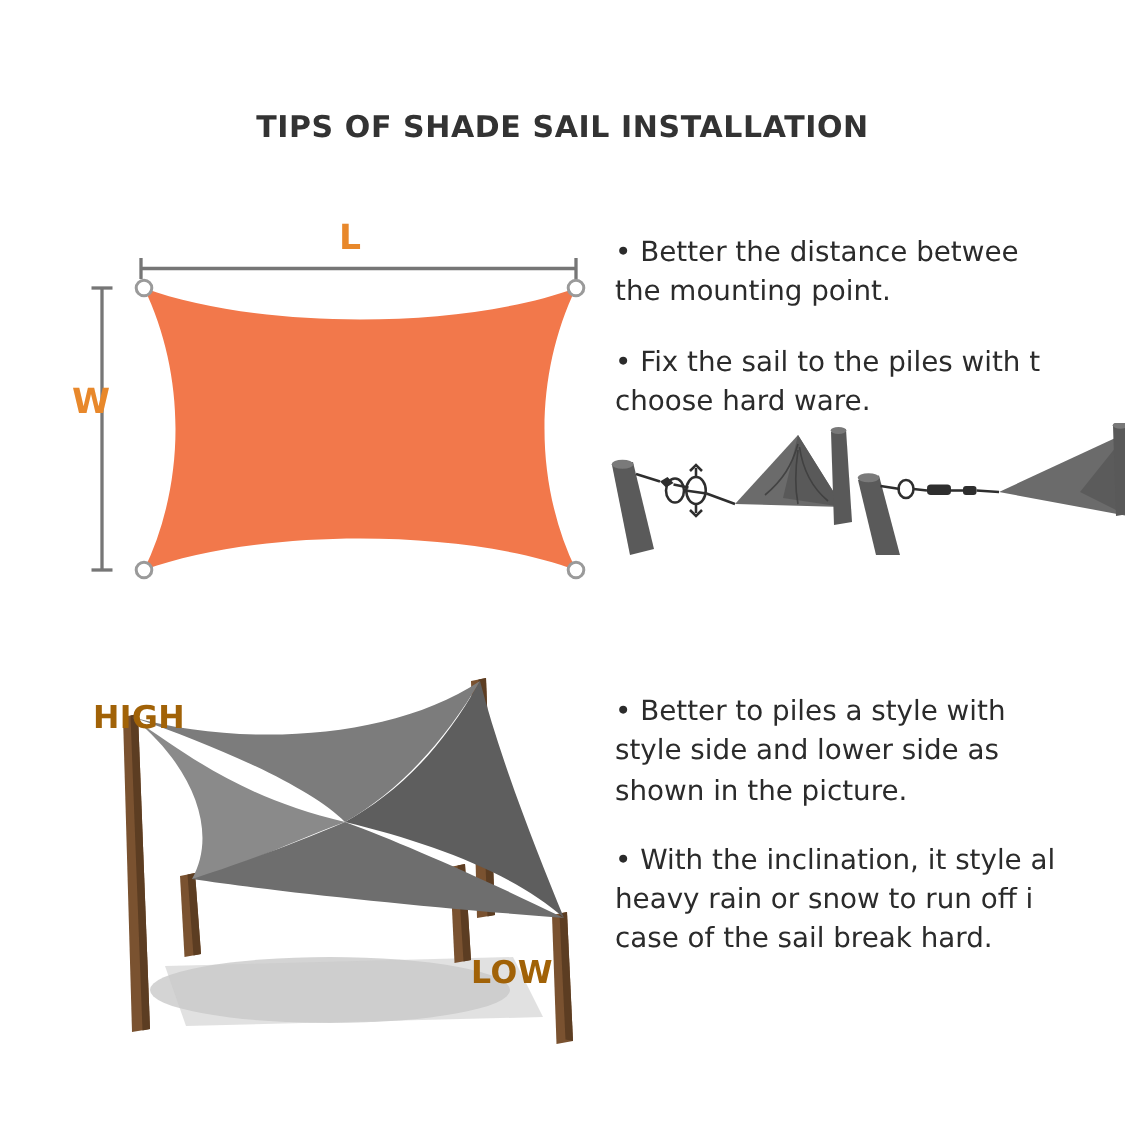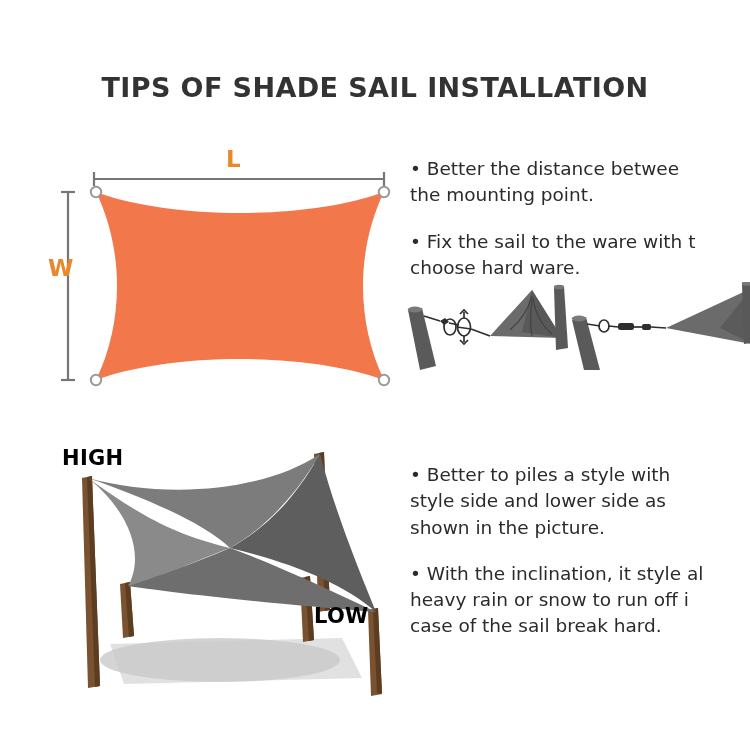--- a/index.html
+++ b/index.html
@@ -24,21 +24,21 @@
   }
 
   
   #title {
     position: absolute;
     left: 0;
     top: 72px;
     width: 750px;
     text-align: center;
     font-family: "DejaVu Sans", sans-serif;
-    font-size: 27px;
+    font-size: 20px;
     font-weight: bold;
     letter-spacing: 0.4px;
     color: #333333;
     white-space: nowrap;
   }
 
   
   #sail-panel {
     position: absolute;
     left: 52px;
@@ -102,26 +102,27 @@
     left: 42px;
     top: 442px;
     width: 362px;
     height: 262px;
   }
   .hl-label {
     position: absolute;
     font-family: "DejaVu Sans", sans-serif;
     font-weight: bold;
     font-size: 21px;
-    color: #000000;
+    color: #a16207;
     line-height: 1;
     letter-spacing: 0.3px;
+    margin-top: 20px;
   }
   #label-HIGH { left: 20px; top: 6px; }
-  #label-LOW  { left: 272px; top: 164px; }
+  #label-LOW  { left: 272px; top: 176px; }
 </style>
 </head>
 <body>
 
 <div id="page">
 
   <div id="title">TIPS OF SHADE SAIL INSTALLATION</div>
 
   <div id="sail-panel">
 
@@ -154,21 +155,21 @@
     </svg>
 
     <div class="dim-label" id="label-L">L</div>
 
     <div class="dim-label" id="label-W">W</div>
   </div>
 
   <div id="text-top">
     <p class="tip"><span>• Better the distance betwee</span>
 <span>the mounting point.</span></p>
-    <p class="tip"><span>• Fix the sail to the ware with t</span>
+    <p class="tip"><span>• Fix the sail to the piles with t</span>
 <span>choose hard ware.</span></p>
   </div>
 
   <div id="hardware">
     <svg width="348" height="88" viewBox="0 0 348 88">
 
       <g>
 
         <g>
           <path d="M 6 28 L 20 26 L 34 84 L 18 88 Z" fill="#5A5A5A"></path>

